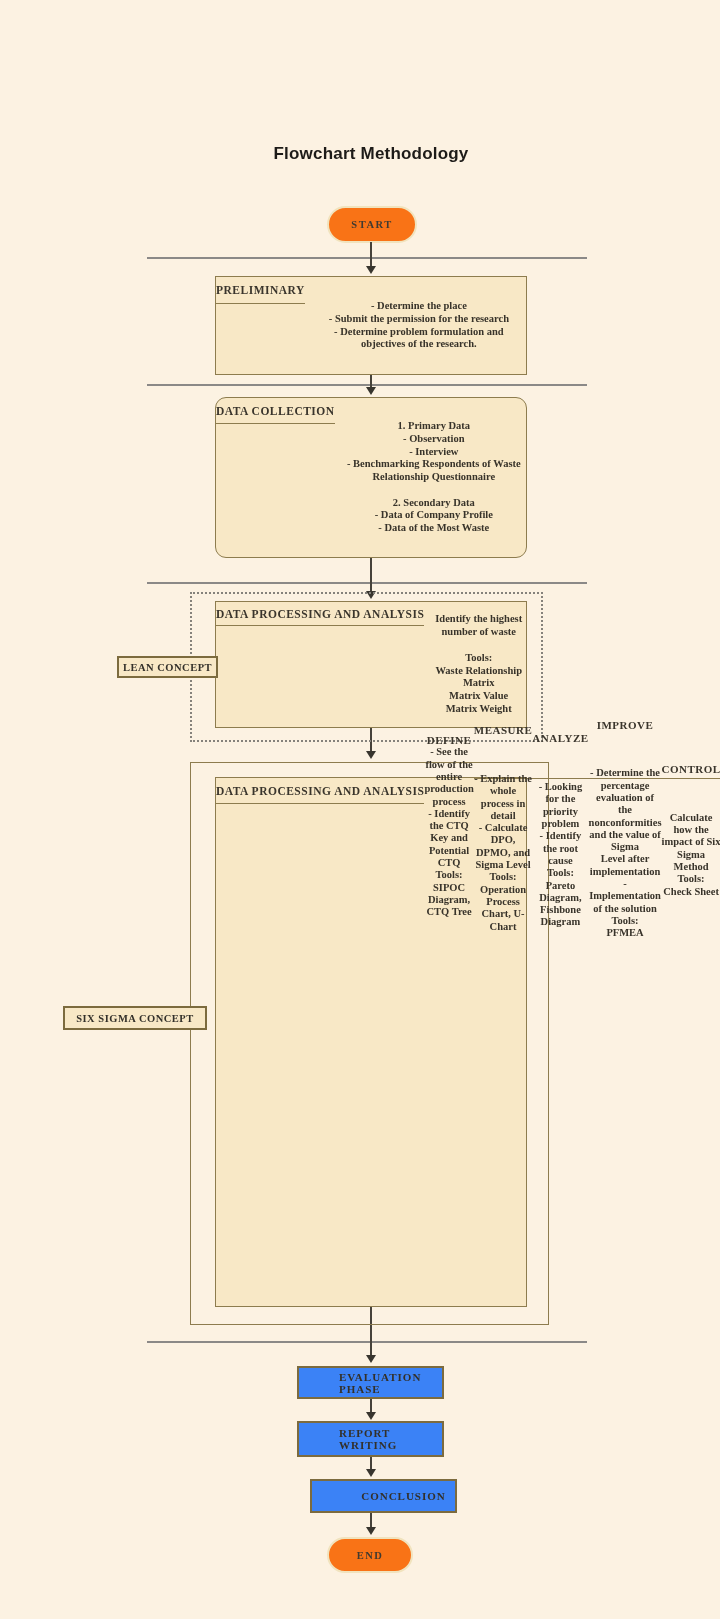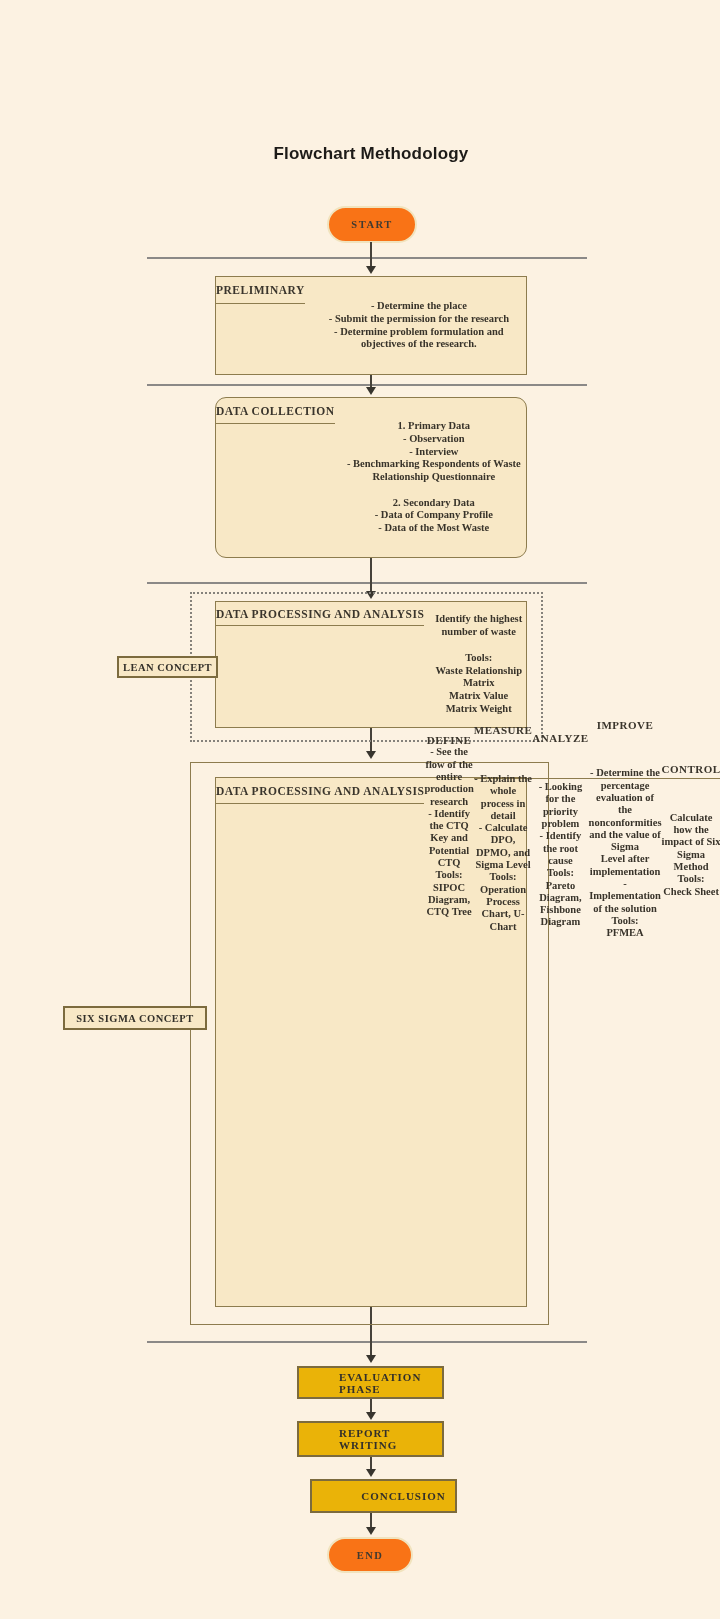--- a/index.html
+++ b/index.html
@@ -75,21 +75,21 @@
   .sig-section {
     display:flex; flex-direction:column; align-items:center; justify-content:center;
     text-align:center; box-sizing:border-box;
   }
   .sig-section + .sig-section { border-top:1.5px solid #8d7c4e;gap:36px; }
   .sec-title { font-size:11px; font-weight:bold; letter-spacing:0.5px; color:#3a352c; line-height:12.8px; }
   .sec-lines { white-space:pre-line; font-size:10.5px; font-weight:bold; line-height:12.3px; color:#38332a; }
   .s-define { height:96px; } .s-measure { height:100px; } .s-analyze { height:104px; }
   .s-improve { height:101px; } .s-control { height:104px; }
   .step-box {
-    position:absolute; background:#eab308; border:2px solid #7c6b3e;
+    position:absolute; background:#3b82f6; border:2px solid #7c6b3e;
     box-sizing:border-box; display:flex; align-items:center; justify-content:center;
     font-size:11px; font-weight:bold; letter-spacing:1px; color:#33302a;padding-left:40px;
   }
   .st-eval { left:297px; top:1366px; width:147px; height:33px; }
   .st-report { left:297px; top:1421px; width:147px; height:36px; }
   .st-conclusion { left:310px; top:1479px; width:147px; height:34px; }
 </style>
 </head>
 <body>
 
@@ -149,21 +149,21 @@
   </div>
 
   <div class="side-label l-lean">LEAN CONCEPT</div>
 
   <div class="sigma-outer"></div>
 
   <div class="box b-sigma-inner">
     <div class="box-header">DATA PROCESSING AND ANALYSIS</div>
     <div class="sig-section s-define">
       <div class="sec-title">DEFINE</div>
-      <div class="sec-lines">- See the flow of the entire production research
+      <div class="sec-lines">- See the flow of the entire production process
 - Identify the CTQ Key and Potential CTQ
 Tools:
 SIPOC Diagram, CTQ Tree</div>
     </div>
     <div class="sig-section s-measure">
       <div class="sec-title">MEASURE</div>
       <div class="sec-lines">- Explain the whole process in detail
 - Calculate DPO, DPMO, and Sigma Level
 Tools:
 Operation Process Chart, U-Chart</div>

